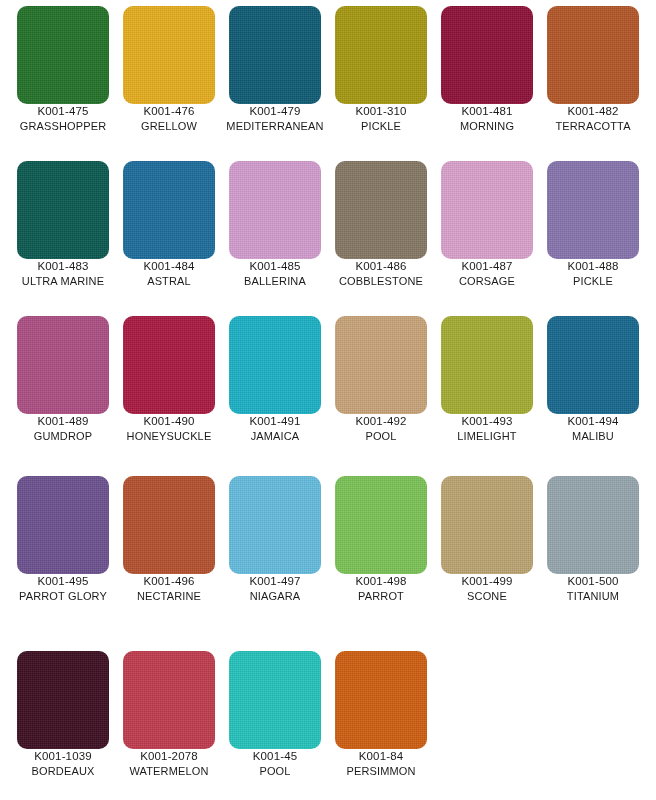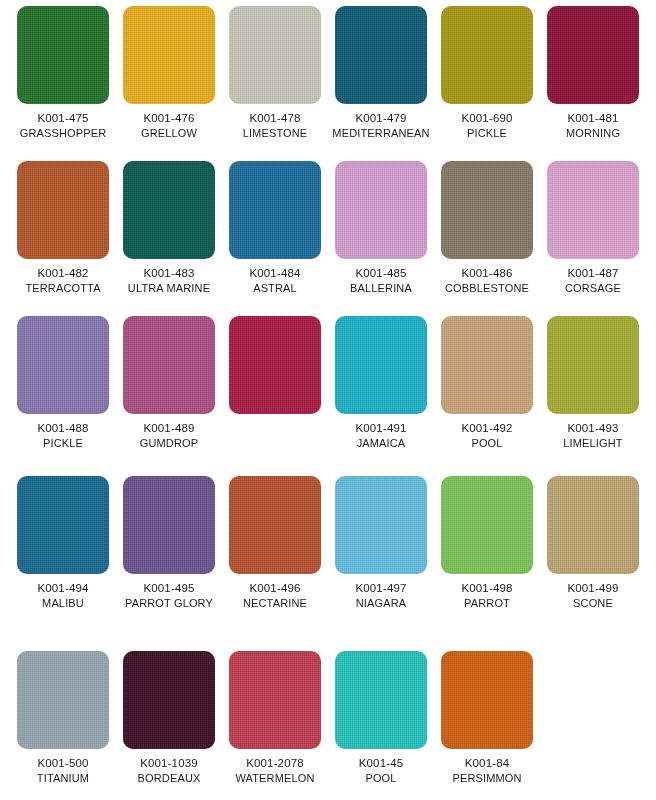--- a/index.html
+++ b/index.html
@@ -41,21 +41,20 @@
   .swatch-chip::after {
     content: "";
     position: absolute;
     inset: 0;
     background-image:
       repeating-linear-gradient(0deg, rgba(255,255,255,0.055) 0px, rgba(255,255,255,0.055) 1px, rgba(0,0,0,0.045) 1px, rgba(0,0,0,0.045) 2px),
       repeating-linear-gradient(90deg, rgba(255,255,255,0.05) 0px, rgba(255,255,255,0.05) 1px, rgba(0,0,0,0.04) 1px, rgba(0,0,0,0.04) 2px);
     pointer-events: none;
   }
   .swatch-label {
-    margin-top: 7px;
     text-align: center;
     color: #1b1b1b;
     font-size: 11.5px;
     line-height: 14.5px;
     letter-spacing: 0.15px;
     white-space: nowrap;
   }
   .swatch-code {
     font-size: 11.5px;
   }
@@ -78,37 +77,30 @@
       </div>
     </div>
     <div class="swatch-cell">
       <div class="swatch-chip" style="background: rgb(229, 172, 28);"></div>
       <div class="swatch-label">
         <div class="swatch-code">K001-476</div>
         <div class="swatch-name">GRELLOW</div>
       </div>
     </div>
     <div class="swatch-cell">
-      <div class="swatch-chip" style="background: rgb(197, 198, 182);"></div>
-      <div class="swatch-label">
-        <div class="swatch-code">K001-478</div>
-        <div class="swatch-name">LIMESTONE</div>
-      </div>
-    </div>
-    <div class="swatch-cell">
       <div class="swatch-chip" style="background: rgb(13, 90, 114);"></div>
       <div class="swatch-label">
         <div class="swatch-code">K001-479</div>
         <div class="swatch-name">MEDITERRANEAN</div>
       </div>
     </div>
     <div class="swatch-cell">
       <div class="swatch-chip" style="background: rgb(164, 151, 16);"></div>
       <div class="swatch-label">
-        <div class="swatch-code">K001-690</div>
+        <div class="swatch-code">K001-310</div>
         <div class="swatch-name">PICKLE</div>
       </div>
     </div>
     <div class="swatch-cell">
       <div class="swatch-chip" style="background: rgb(140, 15, 54);"></div>
       <div class="swatch-label">
         <div class="swatch-code">K001-481</div>
         <div class="swatch-name">MORNING</div>
       </div>
     </div>
@@ -163,20 +155,24 @@
     </div>
     <div class="swatch-cell">
       <div class="swatch-chip" style="background: rgb(171, 77, 130);"></div>
       <div class="swatch-label">
         <div class="swatch-code">K001-489</div>
         <div class="swatch-name">GUMDROP</div>
       </div>
     </div>
     <div class="swatch-cell">
       <div class="swatch-chip" style="background: rgb(168, 24, 63);"></div>
+      <div class="swatch-label">
+        <div class="swatch-code">K001-490</div>
+        <div class="swatch-name">HONEYSUCKLE</div>
+      </div>
     </div>
     <div class="swatch-cell">
       <div class="swatch-chip" style="background: rgb(24, 176, 196);"></div>
       <div class="swatch-label">
         <div class="swatch-code">K001-491</div>
         <div class="swatch-name">JAMAICA</div>
       </div>
     </div>
     <div class="swatch-cell">
       <div class="swatch-chip" style="background: rgb(199, 163, 120);"></div>

